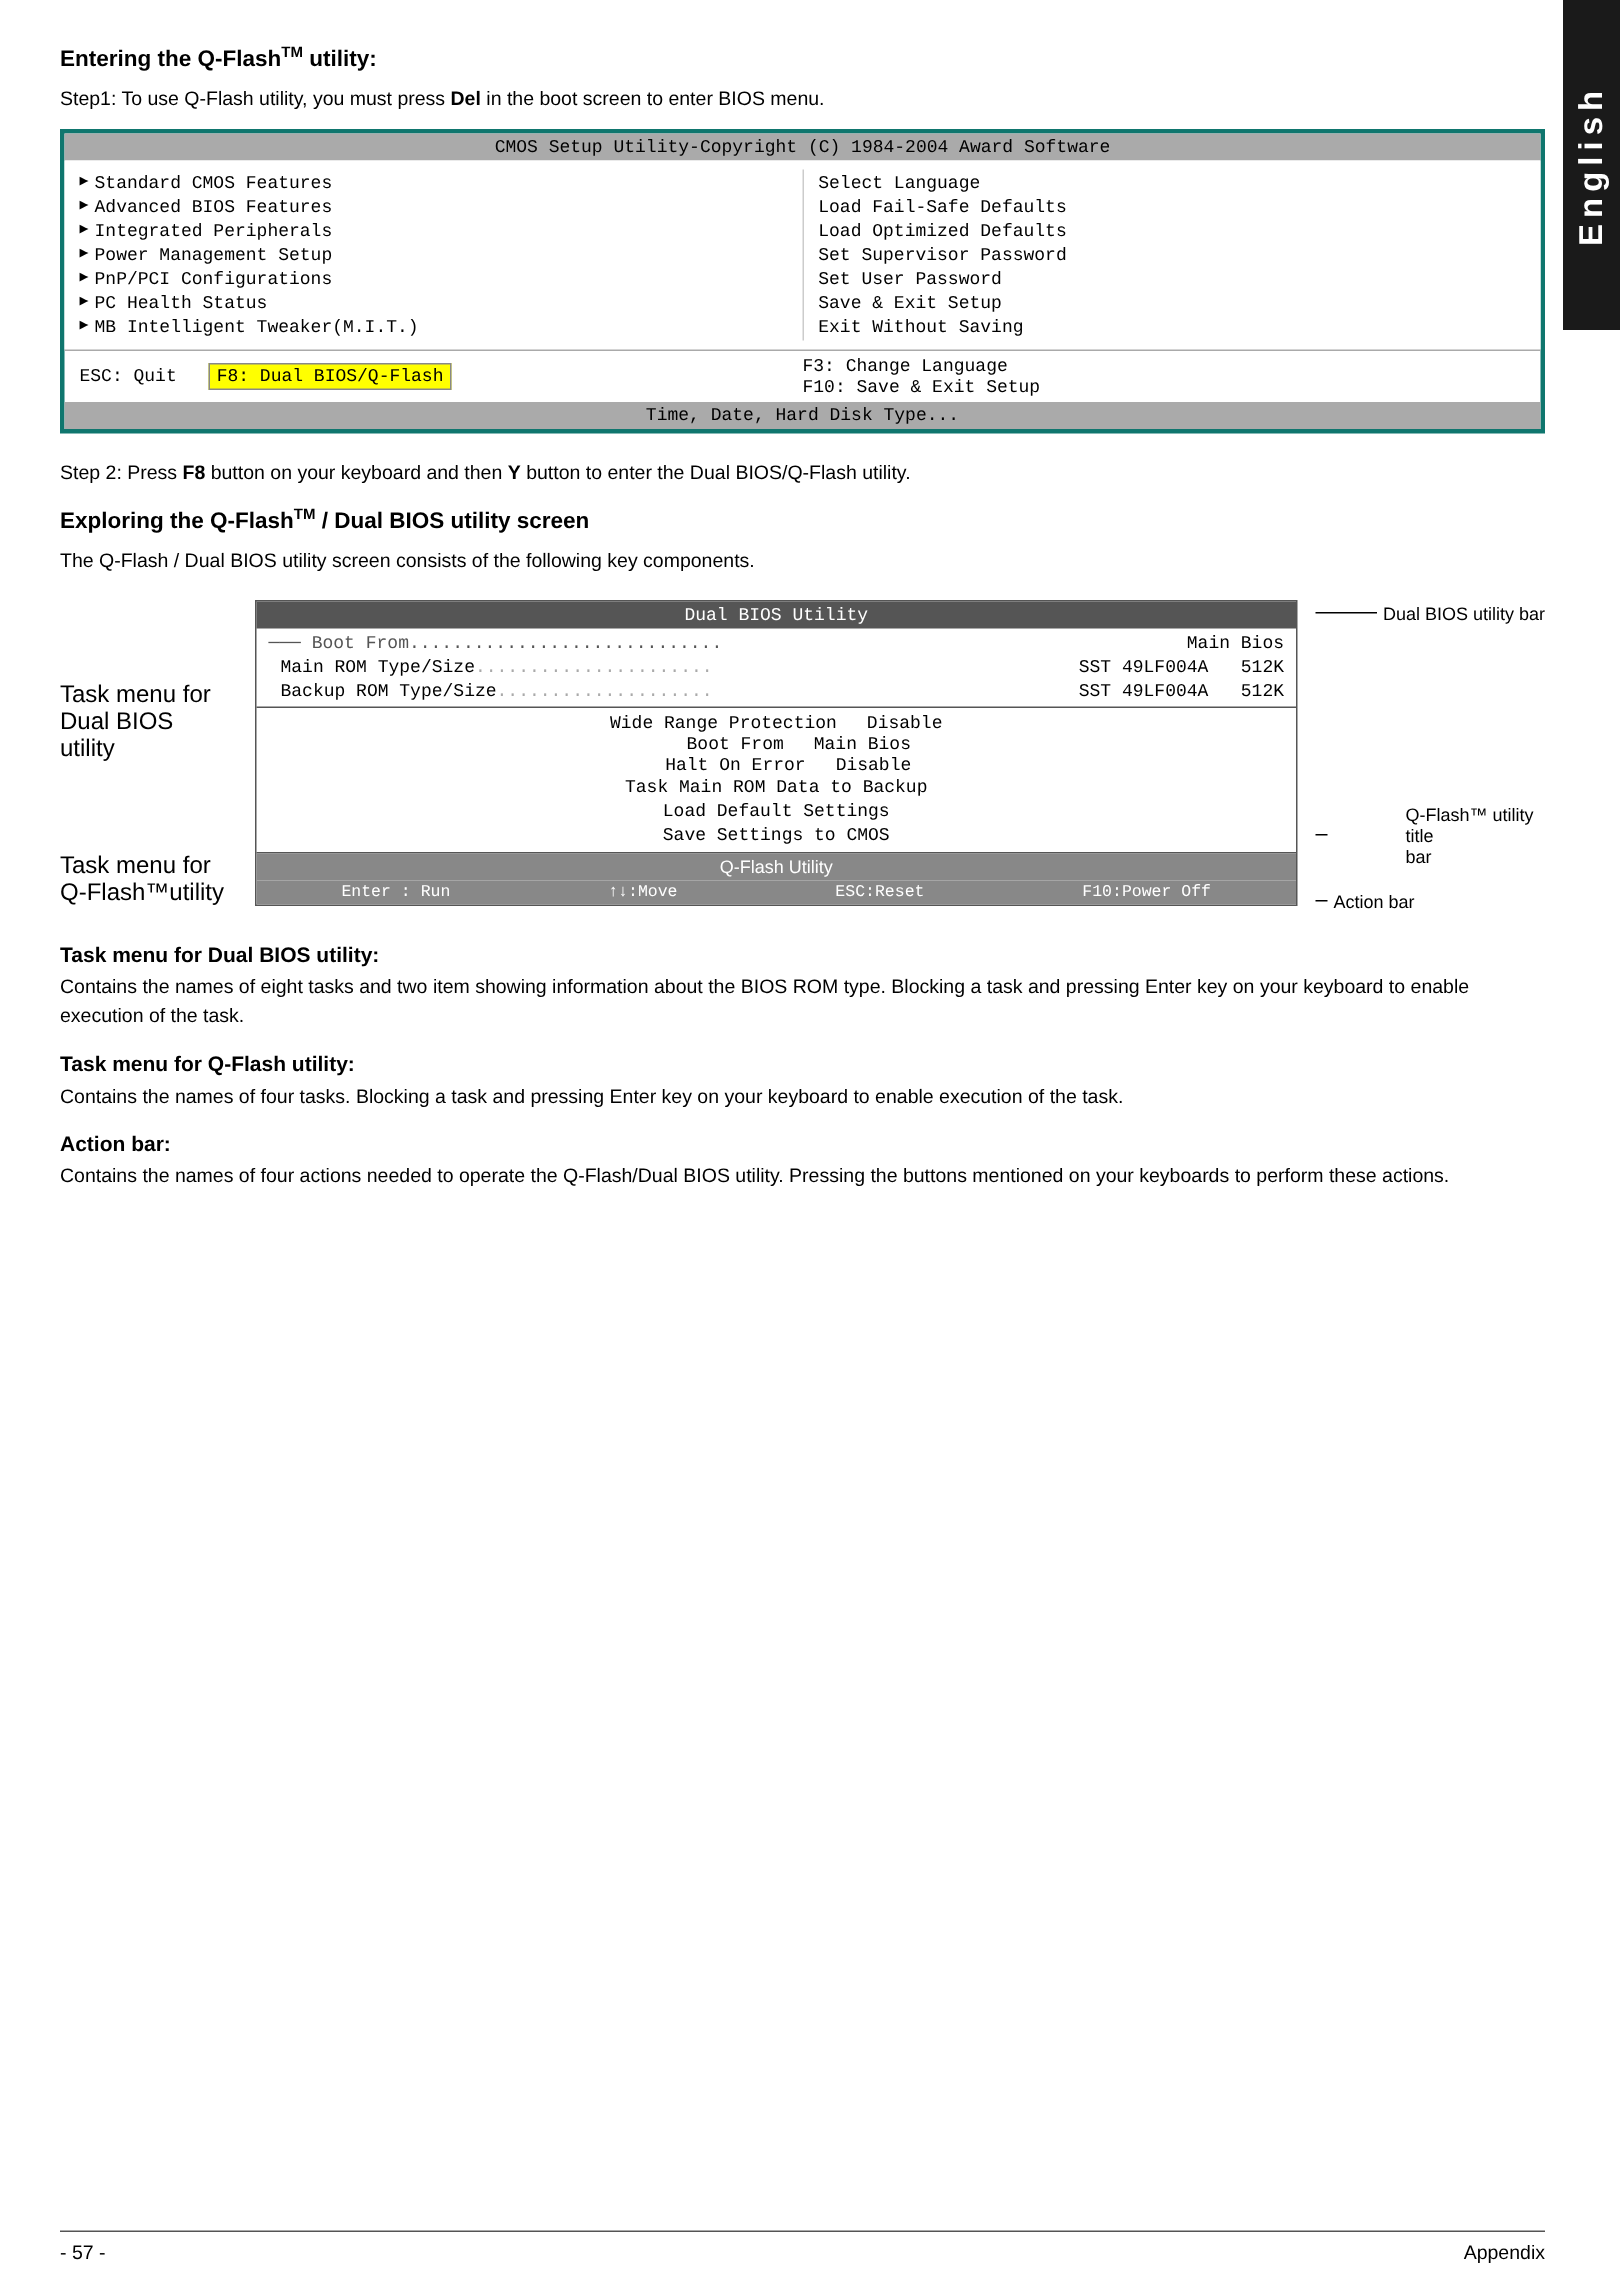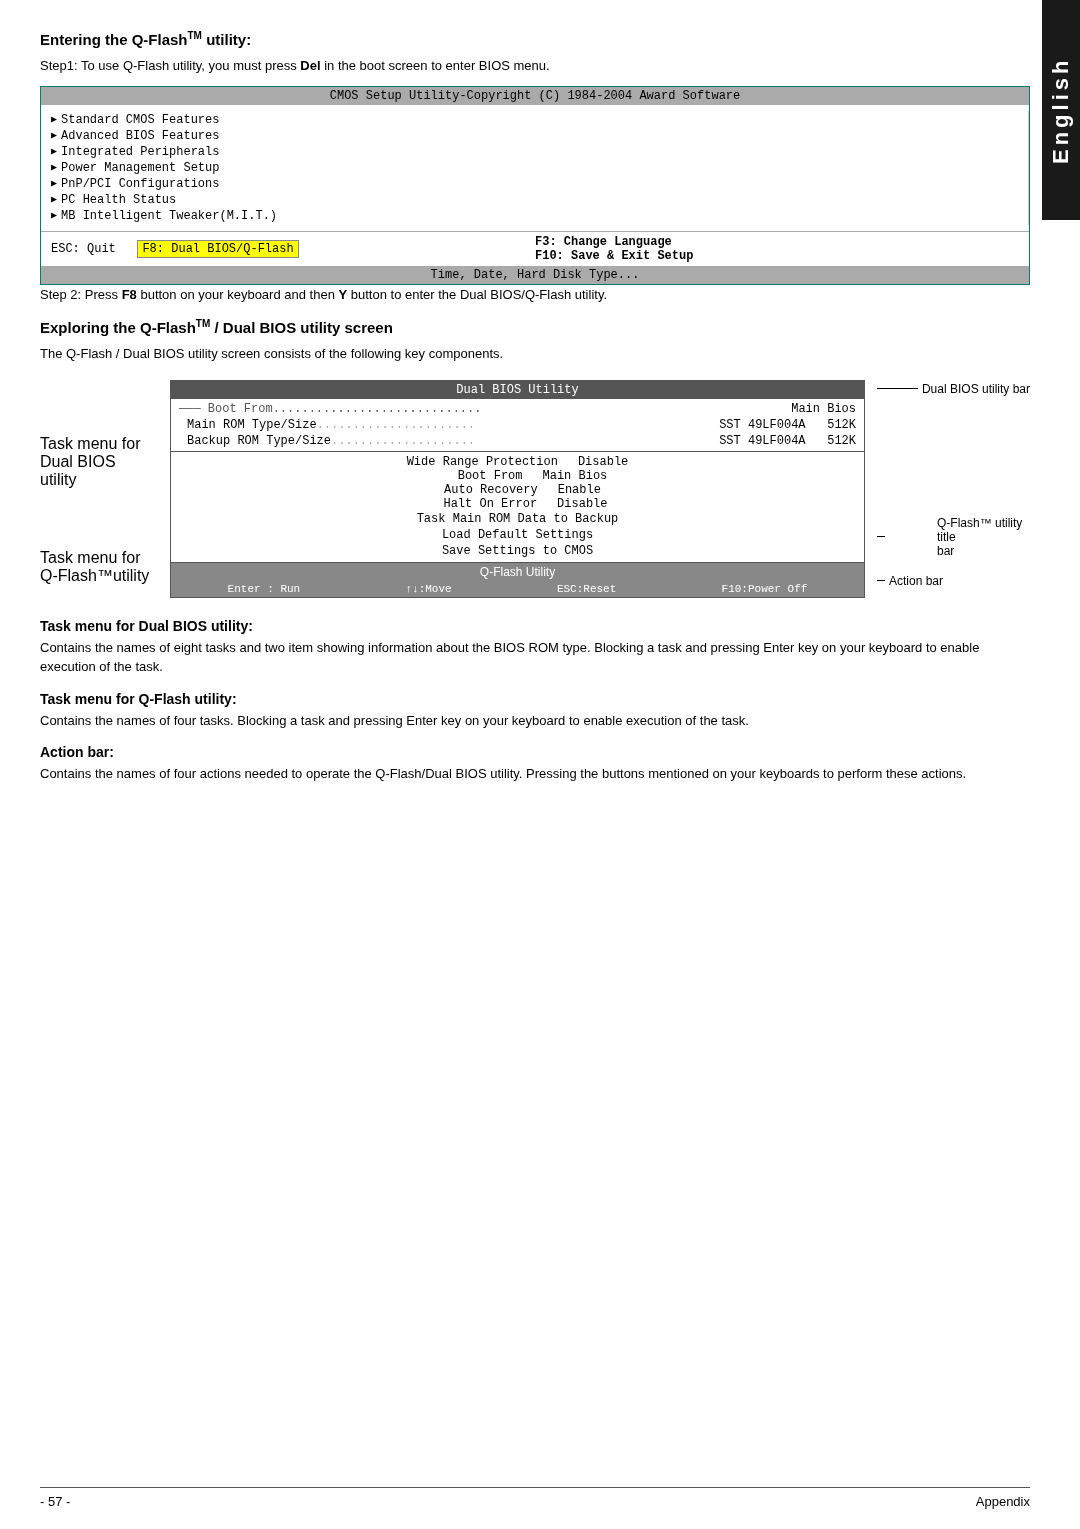--- a/index.html
+++ b/index.html
@@ -56,22 +56,22 @@
       line-height: 1.5;
       margin-bottom: 10px;
     }
 
     .body-text b {
       font-weight: bold;
     }
 
     
     .bios-box {
-      border: 1px solid #0f766e;
-      margin: 10px 0 0 0;
+      border: 3px solid #0f766e;
+      margin: 10px 0 16px 0;
       font-family: 'Courier New', monospace;
       font-size: 12px;
     }
 
     .bios-title-bar {
       background: #aaa;
       color: #000;
       text-align: center;
       padding: 2px 0;
       font-weight: normal;
@@ -114,21 +114,20 @@
     }
 
     .bios-footer-left {
       flex: 1;
       display: flex;
       align-items: center;
     }
 
     .bios-footer-right {
       flex: 1;
-      font-weight: bold;
     }
 
     .f8-highlight {
       background: #ffff00;
       border: 1px solid #888;
       padding: 1px 4px;
       font-family: 'Courier New', monospace;
       font-size: 12px;
     }
 
@@ -267,20 +266,29 @@
           </div>
         <div class="bios-item">
             <span class="bios-arrow">▶</span>
             <span>PC Health Status</span>
           </div>
         <div class="bios-item">
             <span class="bios-arrow">▶</span>
             <span>MB Intelligent Tweaker(M.I.T.)</span>
           </div>
       </div>
+      <div class="bios-right">
+        <div class="bios-item">Select Language</div>
+        <div class="bios-item">Load Fail-Safe Defaults</div>
+        <div class="bios-item">Load Optimized Defaults</div>
+        <div class="bios-item">Set Supervisor Password</div>
+        <div class="bios-item">Set User Password</div>
+        <div class="bios-item">Save &amp; Exit Setup</div>
+        <div class="bios-item">Exit Without Saving</div>
+      </div>
     </div>
     <div class="bios-footer">
       <div class="bios-footer-left">
         <span class="esc-text">ESC: Quit</span>
         &nbsp;&nbsp;&nbsp;
         <span class="f8-highlight">F8: Dual BIOS/Q-Flash</span>
       </div>
       <div class="bios-footer-right">
         <div>F3: Change Language</div>
         <div>F10: Save &amp; Exit Setup</div>
@@ -333,24 +341,20 @@
 
       <div class="diag-section" style="padding: 3px 8px;">
         <div style="display:flex; justify-content:center; gap:20px; font-size:12px;">
           <span><span>Wide Range Protection</span></span>
           <span>Disable</span>
         </div>
         <div style="display:flex; justify-content:center; gap:20px; font-size:12px; padding-left:30px;">
           <span>Boot From</span>
           <span>Main Bios</span>
         </div>
-        <div style="display:flex; justify-content:center; gap:20px; font-size:12px; padding-left:10px;">
-          <span>Auto Recovery</span>
-          <span>Enable</span>
-        </div>
         <div style="display:flex; justify-content:center; gap:20px; font-size:12px; padding-left:16px;">
           <span>Halt On Error</span>
           <span>Disable</span>
         </div>
         <div class="diag-row-center">Task Main ROM Data to Backup</div>
         <div class="diag-row-center">Load Default Settings</div>
         <div class="diag-row-center">Save Settings to CMOS</div>
       </div>
 
       <div class="diag-section-title">Q-Flash Utility</div>

